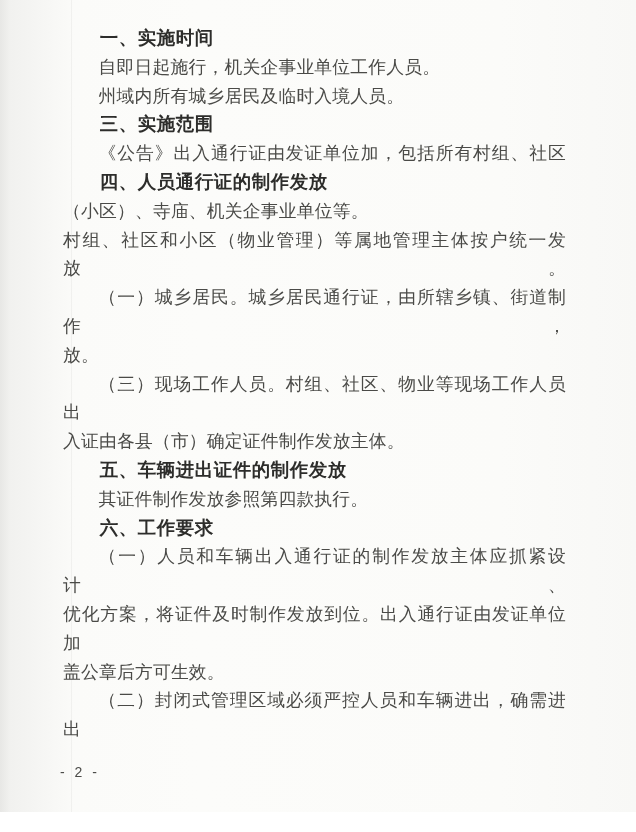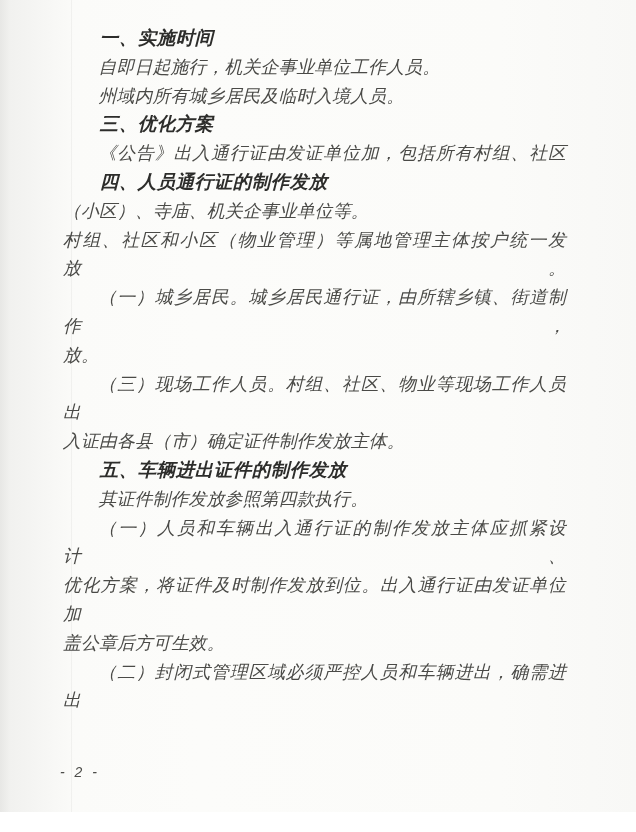--- a/index.html
+++ b/index.html
@@ -16,21 +16,20 @@
     background:
       linear-gradient(90deg,
         #e7e7e5 0px,
         #f1f1ef 10px,
         #f8f8f6 55px,
         #fbfbf9 75px,
         #fcfcfa 200px,
         #fbfbf9 500px,
         #f8f8f6 636px);
     font-family: "Liberation Serif", "DejaVu Serif", serif;
-    font-style: italic;
   }
   
   .page::before {
     content: "";
     position: absolute;
     left: 71px;
     top: 0;
     width: 1px;
     height: 100%;
     background: rgba(0,0,0,0.04);
@@ -74,31 +73,32 @@
   }
 </style>
 </head>
 <body>
 
 <div class="page">
   <div class="content">
     <p class="ln h ind">一、实施时间</p>
     <p class="ln ind">自即日起施行，机关企事业单位工作人员。</p>
     <p class="ln ind">州域内所有城乡居民及临时入境人员。</p>
-    <p class="ln h ind">三、优化方案</p>
+    <p class="ln h ind">三、实施范围</p>
     <p class="ln ind fill">《公告》出入通行证由发证单位加，包括所有村组、社区</p>
     <p class="ln h ind">四、人员通行证的制作发放</p>
     <p class="ln">（小区）、寺庙、机关企事业单位等。</p>
     <p class="ln fill">村组、社区和小区（物业管理）等属地管理主体按户统一发放。</p>
     <p class="ln ind fill">（一）城乡居民。城乡居民通行证，由所辖乡镇、街道制作，</p>
     <p class="ln">放。</p>
     <p class="ln ind fill">（三）现场工作人员。村组、社区、物业等现场工作人员出</p>
     <p class="ln">入证由各县（市）确定证件制作发放主体。</p>
     <p class="ln h ind">五、车辆进出证件的制作发放</p>
     <p class="ln ind">其证件制作发放参照第四款执行。</p>
+    <p class="ln h ind">六、工作要求</p>
     <p class="ln ind fill">（一）人员和车辆出入通行证的制作发放主体应抓紧设计、</p>
     <p class="ln fill">优化方案，将证件及时制作发放到位。出入通行证由发证单位加</p>
     <p class="ln">盖公章后方可生效。</p>
     <p class="ln ind fill">（二）封闭式管理区域必须严控人员和车辆进出，确需进出</p>
 
   </div>
   <div class="footer">- 2 -</div>
 </div>
 
 </body></html>

